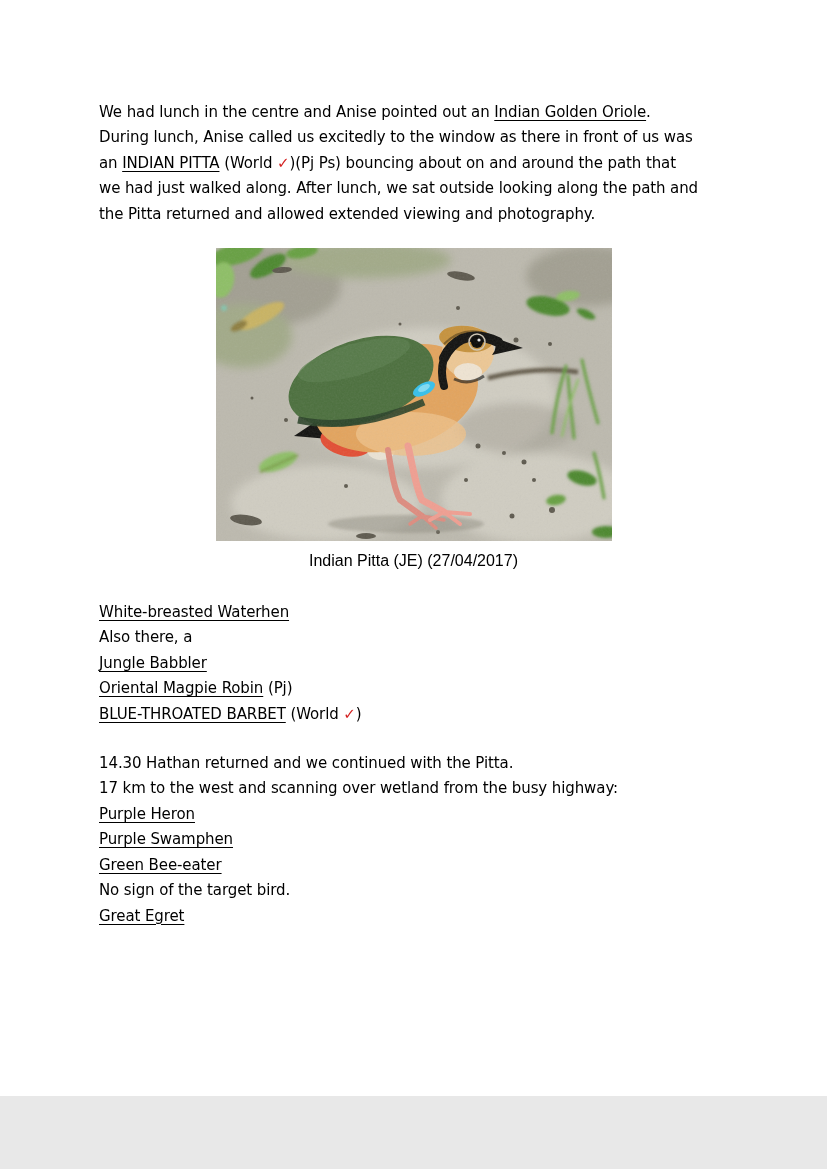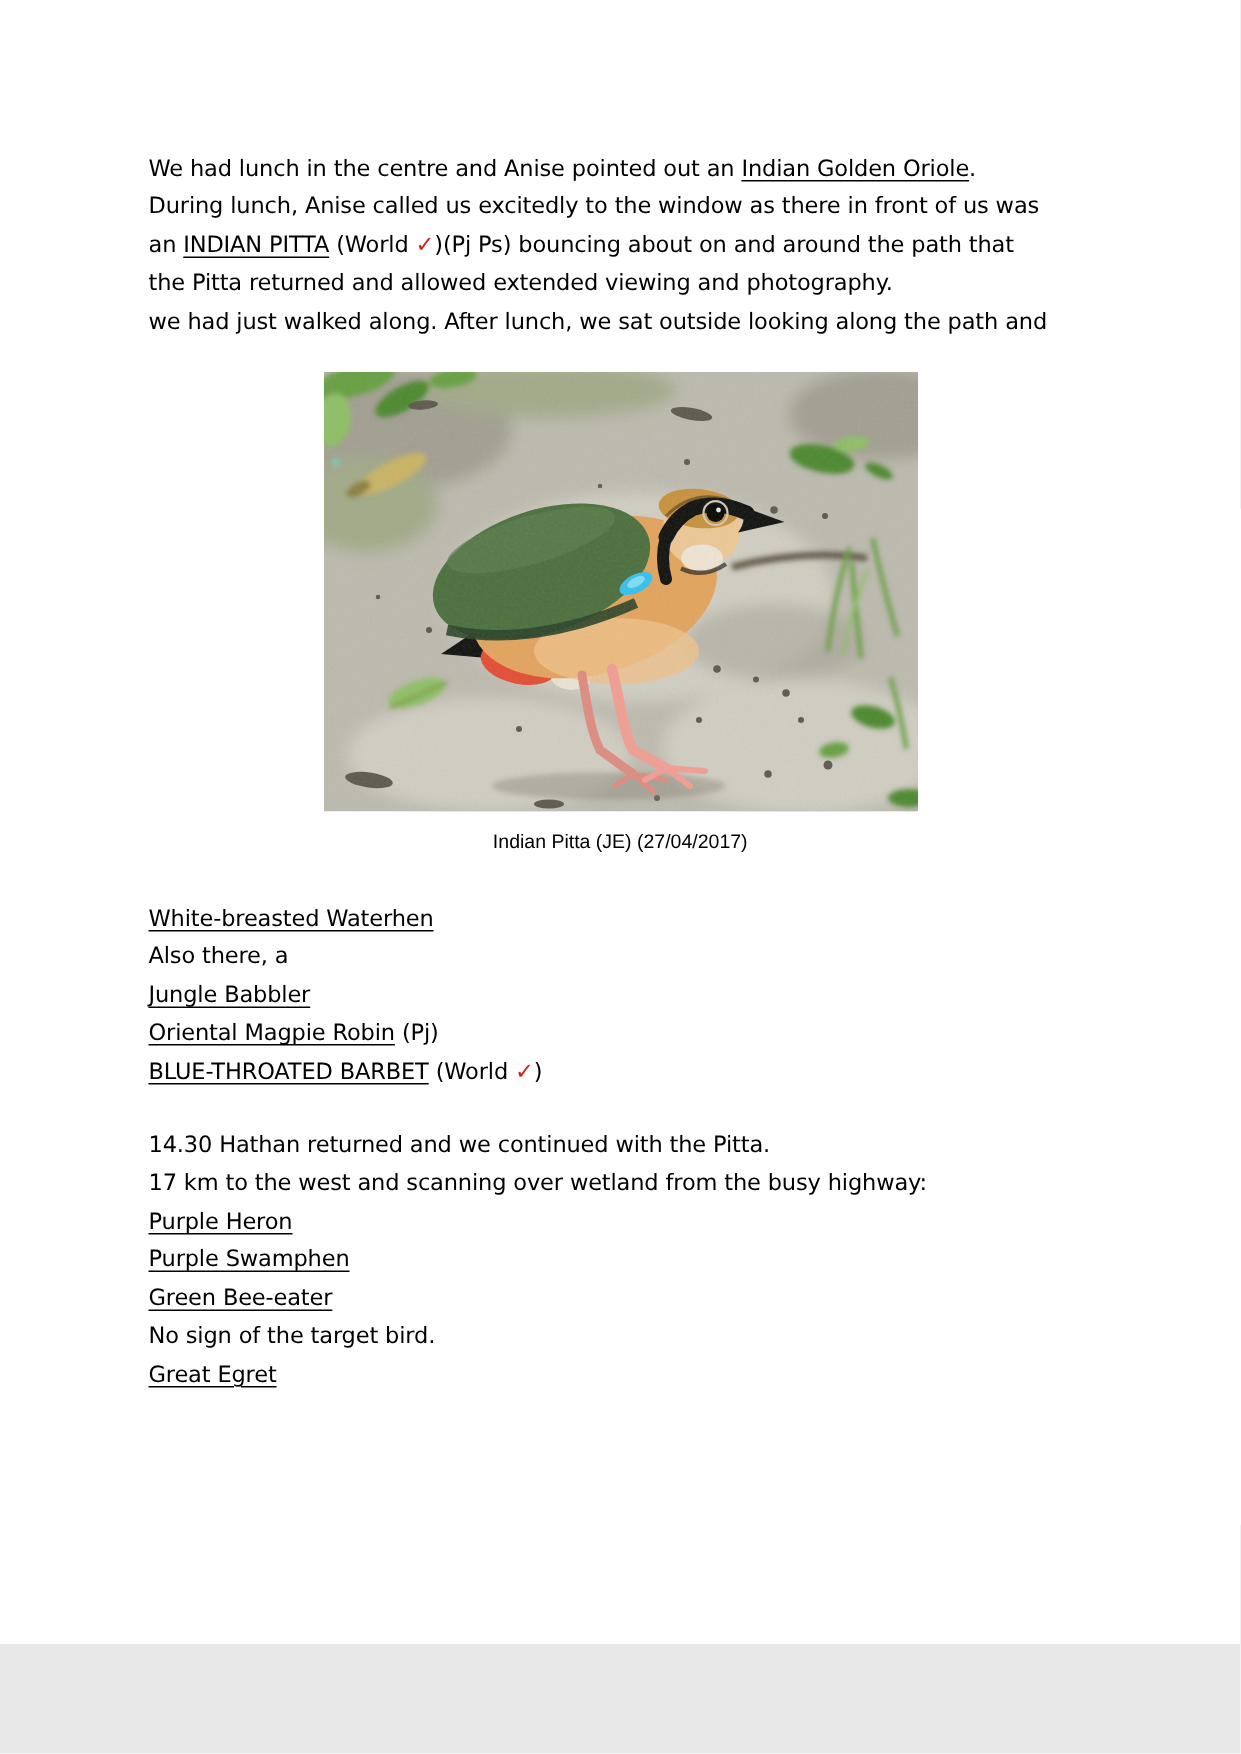--- a/index.html
+++ b/index.html
@@ -33,21 +33,21 @@
   }
   figure.photo{
     margin:21px auto 0 auto;
     width:396px;height:293px;
     padding:0;
   }
   .caption{
     margin:7px 0 0 0;
     text-align:center;
     font-family:"Liberation Sans",sans-serif;
-    font-size:13px;
+    font-size:16px;
     line-height:25px;
   }
   .mt-also{margin-top:27px;}
   .mt-afternoon{margin-top:24px;}
   .mt-further{margin-top:22px;}
 
   
   .g-base{fill:var(--ground,#bdbaaf);}
   .g-light{fill:var(--ground-light,#cfccc1);}
   .g-dark{fill:var(--ground-dark,#a3a093);}
@@ -71,22 +71,22 @@
 </style>
 </head>
 <body>
 
 <main class="page">
 
   <section class="block">
     <p class="line"><span>We had lunch in the centre and Anise pointed out an </span><span class="u">Indian Golden Oriole</span><span>.</span></p>
     <p class="line"><span>During lunch, Anise called us excitedly to the window as there in front of us was</span></p>
     <p class="line"><span>an </span><span class="u">INDIAN PITTA</span><span> (World </span><span class="chk">✓</span><span>)(Pj Ps) bouncing about on and around the path that</span></p>
+    <p class="line"><span>we had just walked along. After lunch, we sat outside looking along the path and</span></p>
     <p class="line"><span>the Pitta returned and allowed extended viewing and photography.</span></p>
-    <p class="line"><span>we had just walked along. After lunch, we sat outside looking along the path and</span></p>
   </section>
 
   <figure class="photo">
     <svg viewBox="0 0 396 293" width="396" height="293">
       <defs>
         <linearGradient id="gbody" x1="0" y1="0" x2="0" y2="1">
           <stop offset="0" stop-color="#eebd7d"></stop>
           <stop offset="1" stop-color="#dd9c55"></stop>
         </linearGradient>
         <filter id="blur2" x="-30%" y="-30%" width="160%" height="160%">

